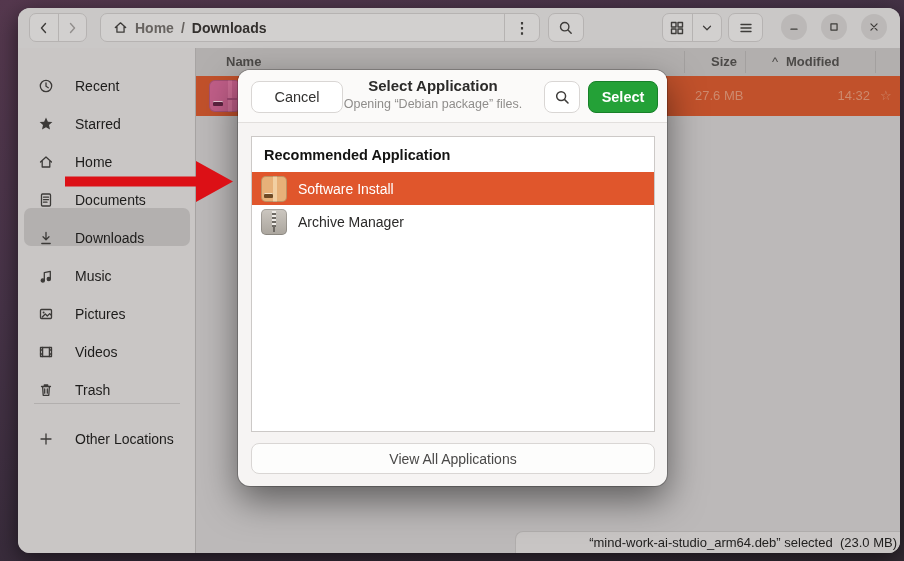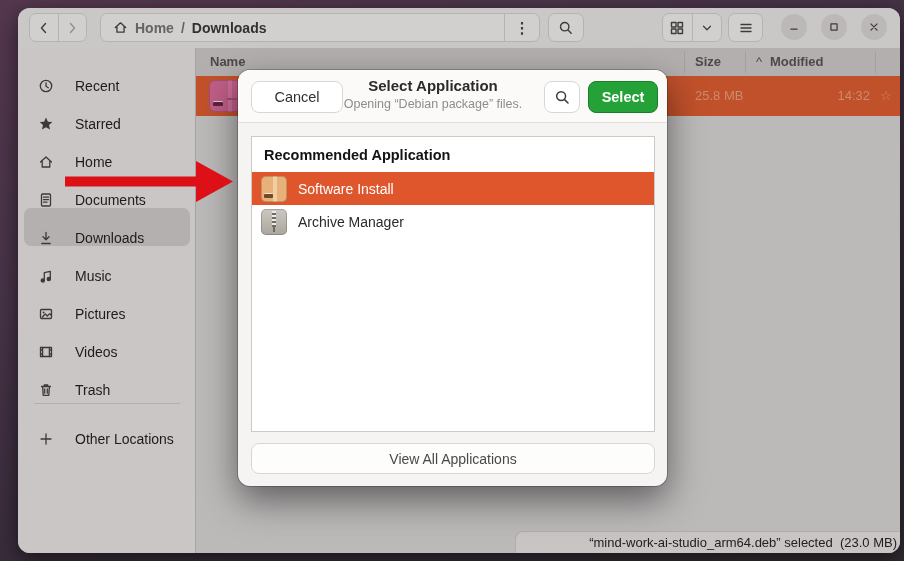--- a/index.html
+++ b/index.html
@@ -36,21 +36,21 @@
   .side-item{height:38px;display:flex;align-items:flex-end;gap:21px;padding-left:14px;border-radius:7px;
              font-size:14px;color:#1d1c1b;box-sizing:border-box;}
   .side-item.selected{background:#b3b0af;}
   .side-sep{height:1px;background:#b2afae;margin:5px 10px 5px 10px;}
   .sicon{width:16px;height:16px;display:flex;align-items:center;justify-content:center;flex:none;}
   .sicon svg{stroke:#3c3a38;fill:none;stroke-width:1.3;stroke-linecap:round;stroke-linejoin:round;}
   
   .pane{position:absolute;left:178px;top:40px;width:704px;height:505px;background:#bcb9b9;}
   .cols{position:absolute;left:0;top:0;width:100%;height:28px;background:#b2afae;
         border-bottom:1px solid #a19e9d;font-size:13px;font-weight:bold;color:#4c4a48;}
-  .cols .c{position:absolute;top:0;line-height:28px;}
+  .cols .c{position:absolute;top:0;line-height:28px;margin-left:16px;}
   .colsep{position:absolute;top:3px;height:22px;width:1px;background:#a3a09f;}
   .filerow{position:absolute;left:0;top:28px;width:100%;height:40px;background:#c1512b;}
   .filerow .cell{position:absolute;line-height:40px;font-size:13px;color:#cd8a6e;}
   .deb-icon{position:absolute;left:13px;top:4px;width:32px;height:32px;border-radius:6px;
             background:linear-gradient(90deg,#c05e88 0 58%,#cf6f96 58% 72%,#c05e88 72%);
             box-shadow:inset 0 0 0 1px rgba(0,0,0,.15);}
   .deb-icon .bar{position:absolute;left:4px;bottom:6px;width:10px;height:5px;background:#5c2340;
                  border-radius:1px;box-shadow:inset 0 1px 0 #e8c8d6;}
   .deb-icon .ln{position:absolute;right:4px;top:18px;width:10px;height:2px;background:#a24a74;}
   .star{font-size:15px;color:#d9cec8;}
@@ -274,21 +274,21 @@
         <div class="colsep" style="left:549px"></div>
         <div class="c" style="left:560px;font-weight:normal">^</div>
         <div class="c" style="left:574px">Modified</div>
         <div class="colsep" style="left:679px"></div>
       </div>
       <div class="filerow">
         <div class="deb-icon">
             <div class="bar"></div>
             <div class="ln"></div>
           </div>
-        <div class="cell" style="left:499px">25.8 MB</div>
+        <div class="cell" style="left:499px">27.6 MB</div>
         <div class="cell" style="left:624px;width:50px;text-align:right">14:32</div>
         <div class="cell star" style="left:684px">☆</div>
       </div>
     </div>
 
     <div class="statusbar">
       <span>“mind-work-ai-studio_arm64.deb” selected  (23.0 MB)</span>
     </div>
   </div>
 

